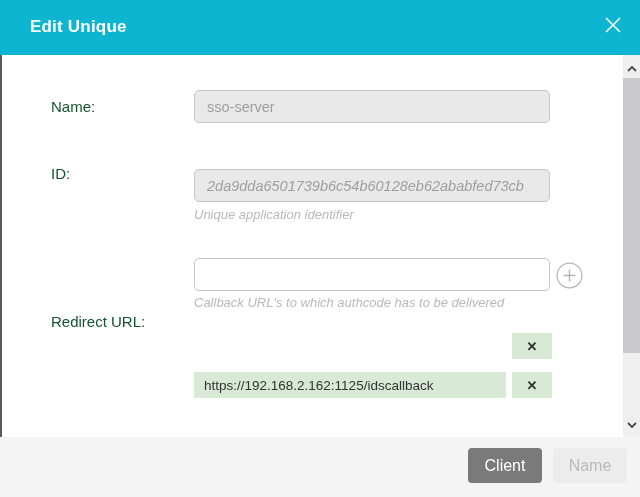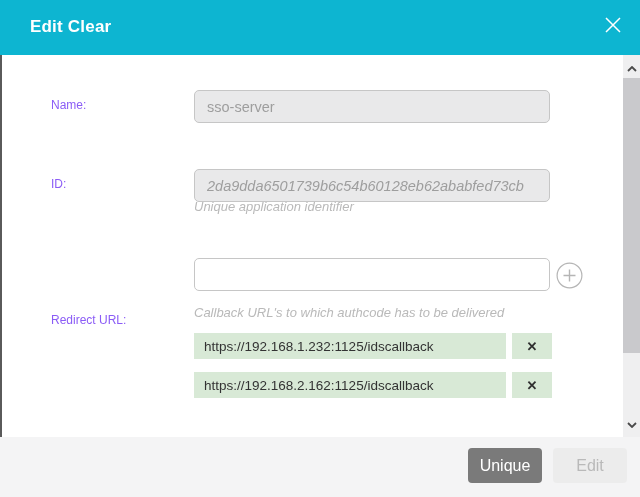--- a/index.html
+++ b/index.html
@@ -44,22 +44,22 @@
   .left-border {
     position: absolute;
     left: 0; top: 55px;
     width: 2px; height: 442px;
     background: var(--left_border, #5a5a5a);
   }
 
   .field-label {
     position: absolute;
     left: 51px;
-    font-size: 12px;
-    color: #8b5cf6;
+    font-size: 15px;
+    color: #14532d;
   }
   .text-input {
     position: absolute;
     left: 194px;
     width: 356px; height: 33px;
     border: 1px solid #c6c6c6;
     border-radius: 5px;
     padding: 0 12px;
     font-family: "Liberation Sans", sans-serif;
     font-size: 14.5px;
@@ -73,22 +73,22 @@
   }
   .helper {
     position: absolute;
     left: 194px;
     font-size: 13px;
     font-style: italic;
     color: #b9b9b9;
   }
 
   .lbl-name { top: 98px; }   .inp-name { top: 90px; }   .hlp-name { top: 129px; }
-  .lbl-id   { top: 177px; }  .inp-id   { top: 169px; font-style: italic; }  .hlp-id   { top: 199px; }
-  .lbl-ru   { top: 266px; margin-top: 47px; }  .inp-ru   { top: 258px; }  .hlp-ru   { top: 305px; }
+  .lbl-id   { top: 165px; }  .inp-id   { top: 169px; font-style: italic; }  .hlp-id   { top: 207px; }
+  .lbl-ru   { top: 266px; margin-top: 47px; }  .inp-ru   { top: 258px; }  .hlp-ru   { top: 295px; }
 
   .add-btn {
     position: absolute;
     left: 556px; top: 262px;
     width: 27px; height: 27px;
     background: transparent;
     border: none;
     padding: 0;
     cursor: pointer;
   }
@@ -175,21 +175,21 @@
     color: var(--save_text, #b9b9b9);
     cursor: default;
   }
 </style>
 </head>
 <body>
 
 <div class="screen">
 
   <div class="header">
-    <div class="title">Edit Clear</div>
+    <div class="title">Edit Unique</div>
     <button class="close-btn">
       <span>
         <svg width="18" height="18" viewBox="0 0 18 18">
           <path d="M2 2 L16 16 M16 2 L2 16" stroke="#ffffff" stroke-width="1.5" fill="none"></path>
         </svg>
       </span>
     </button>
   </div>
 
   <div class="body"></div>
@@ -207,21 +207,20 @@
   <button class="add-btn">
     <span>
       <svg width="27" height="27" viewBox="0 0 27 27">
         <circle cx="13.5" cy="13.5" r="12.4" fill="none" stroke="#b5b5b5" stroke-width="1.2"></circle>
         <path d="M13.5 7.5 V19.5 M7.5 13.5 H19.5" stroke="#b5b5b5" stroke-width="1.4" fill="none"></path>
       </svg>
     </span>
   </button>
   <div class="helper hlp-ru">Callback URL's to which authcode has to be delivered</div>
 
-  <div class="chip chip-1">https://192.168.1.232:1125/idscallback</div>
   <button class="chip-remove chip-remove-1">
     <span>✕</span>
   </button>
 
   <div class="chip chip-2">https://192.168.2.162:1125/idscallback</div>
   <button class="chip-remove chip-remove-2">
     <span>✕</span>
   </button>
 
   <div class="scrollbar">
@@ -236,17 +235,17 @@
     <button class="scroll-down">
       <span>
         <svg width="10" height="6" viewBox="0 0 10 6">
           <polyline points="1,1 5,5 9,1" fill="none" stroke="#4a4a4a" stroke-width="1.8"></polyline>
         </svg>
       </span>
     </button>
   </div>
 
   <div class="footer">
-    <button class="btn btn-clear">Unique</button>
-    <button class="btn btn-save" disabled="">Edit</button>
+    <button class="btn btn-clear">Client</button>
+    <button class="btn btn-save" disabled="">Name</button>
   </div>
 
 </div>
 
 </body></html>

